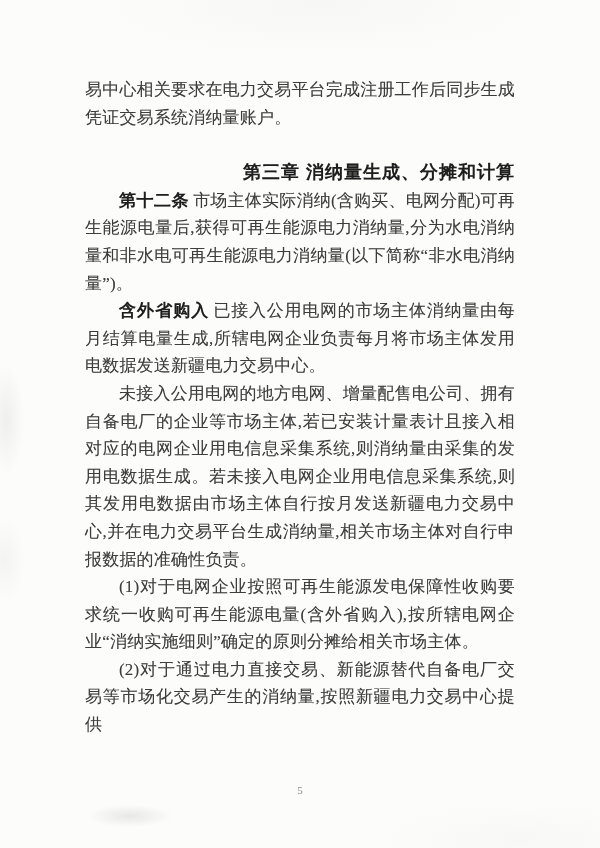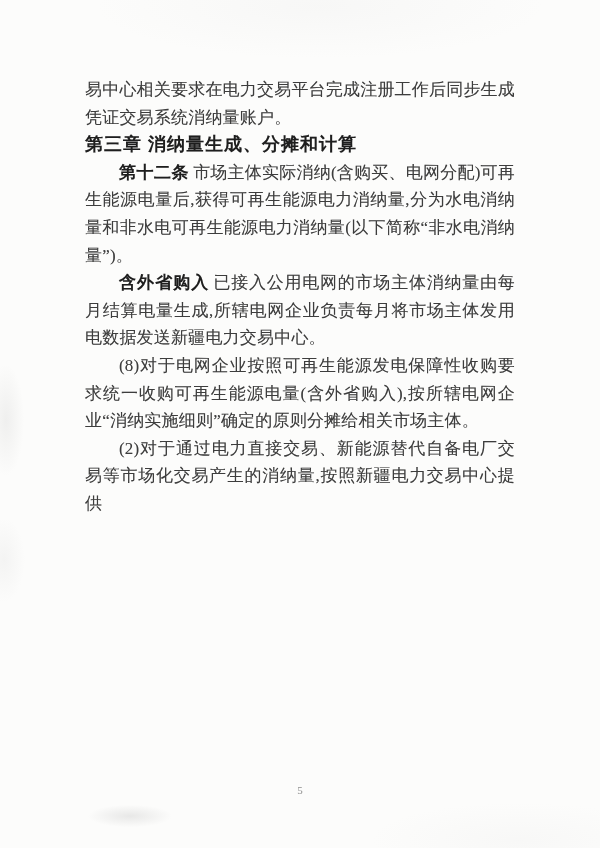--- a/index.html
+++ b/index.html
@@ -37,23 +37,24 @@
     text-justify:inter-character;
     word-break:break-all;
     text-shadow:0 0 0.5px rgba(80,80,80,0.35);
   }
   .content p.indent{text-indent:34px;}
   .content p.heading{
     font-family:"Liberation Sans","DejaVu Sans",sans-serif;
     font-weight:bold;
     font-size:18px;
     color:var(--heading-color);
-    text-align:left;
+    text-align:right;
     text-indent:0;
     letter-spacing:1px;
+    margin-top:28px;
   }
   .lead{
     font-family:Liberation Serif, serif;
     font-weight:bold;
     color:var(--heading-color);
     margin-right:4px;
     letter-spacing:0.5px;
   }
   .page-number{
     position:absolute;
@@ -66,17 +67,18 @@
 </style>
 </head>
 <body>
 
 <div class="page">
   <main class="content">
       <p class="body">易中心相关要求在电力交易平台完成注册工作后同步生成凭证交易系统消纳量账户。</p>
       <p class="heading">第三章 消纳量生成、分摊和计算</p>
       <p class="body indent"><b class="lead">第十二条</b>市场主体实际消纳(含购买、电网分配)可再生能源电量后,获得可再生能源电力消纳量,分为水电消纳量和非水电可再生能源电力消纳量(以下简称“非水电消纳量”)。</p>
       <p class="body indent"><b class="lead">含外省购入</b>已接入公用电网的市场主体消纳量由每月结算电量生成,所辖电网企业负责每月将市场主体发用电数据发送新疆电力交易中心。</p>
-      <p class="body indent">(8)对于电网企业按照可再生能源发电保障性收购要求统一收购可再生能源电量(含外省购入),按所辖电网企业“消纳实施细则”确定的原则分摊给相关市场主体。</p>
+      <p class="body indent">未接入公用电网的地方电网、增量配售电公司、拥有自备电厂的企业等市场主体,若已安装计量表计且接入相对应的电网企业用电信息采集系统,则消纳量由采集的发用电数据生成。若未接入电网企业用电信息采集系统,则其发用电数据由市场主体自行按月发送新疆电力交易中心,并在电力交易平台生成消纳量,相关市场主体对自行申报数据的准确性负责。</p>
+      <p class="body indent">(1)对于电网企业按照可再生能源发电保障性收购要求统一收购可再生能源电量(含外省购入),按所辖电网企业“消纳实施细则”确定的原则分摊给相关市场主体。</p>
       <p class="body indent">(2)对于通过电力直接交易、新能源替代自备电厂交易等市场化交易产生的消纳量,按照新疆电力交易中心提供</p>
     </main>
   <div class="page-number">5</div>
 </div>
 
 </body></html>

